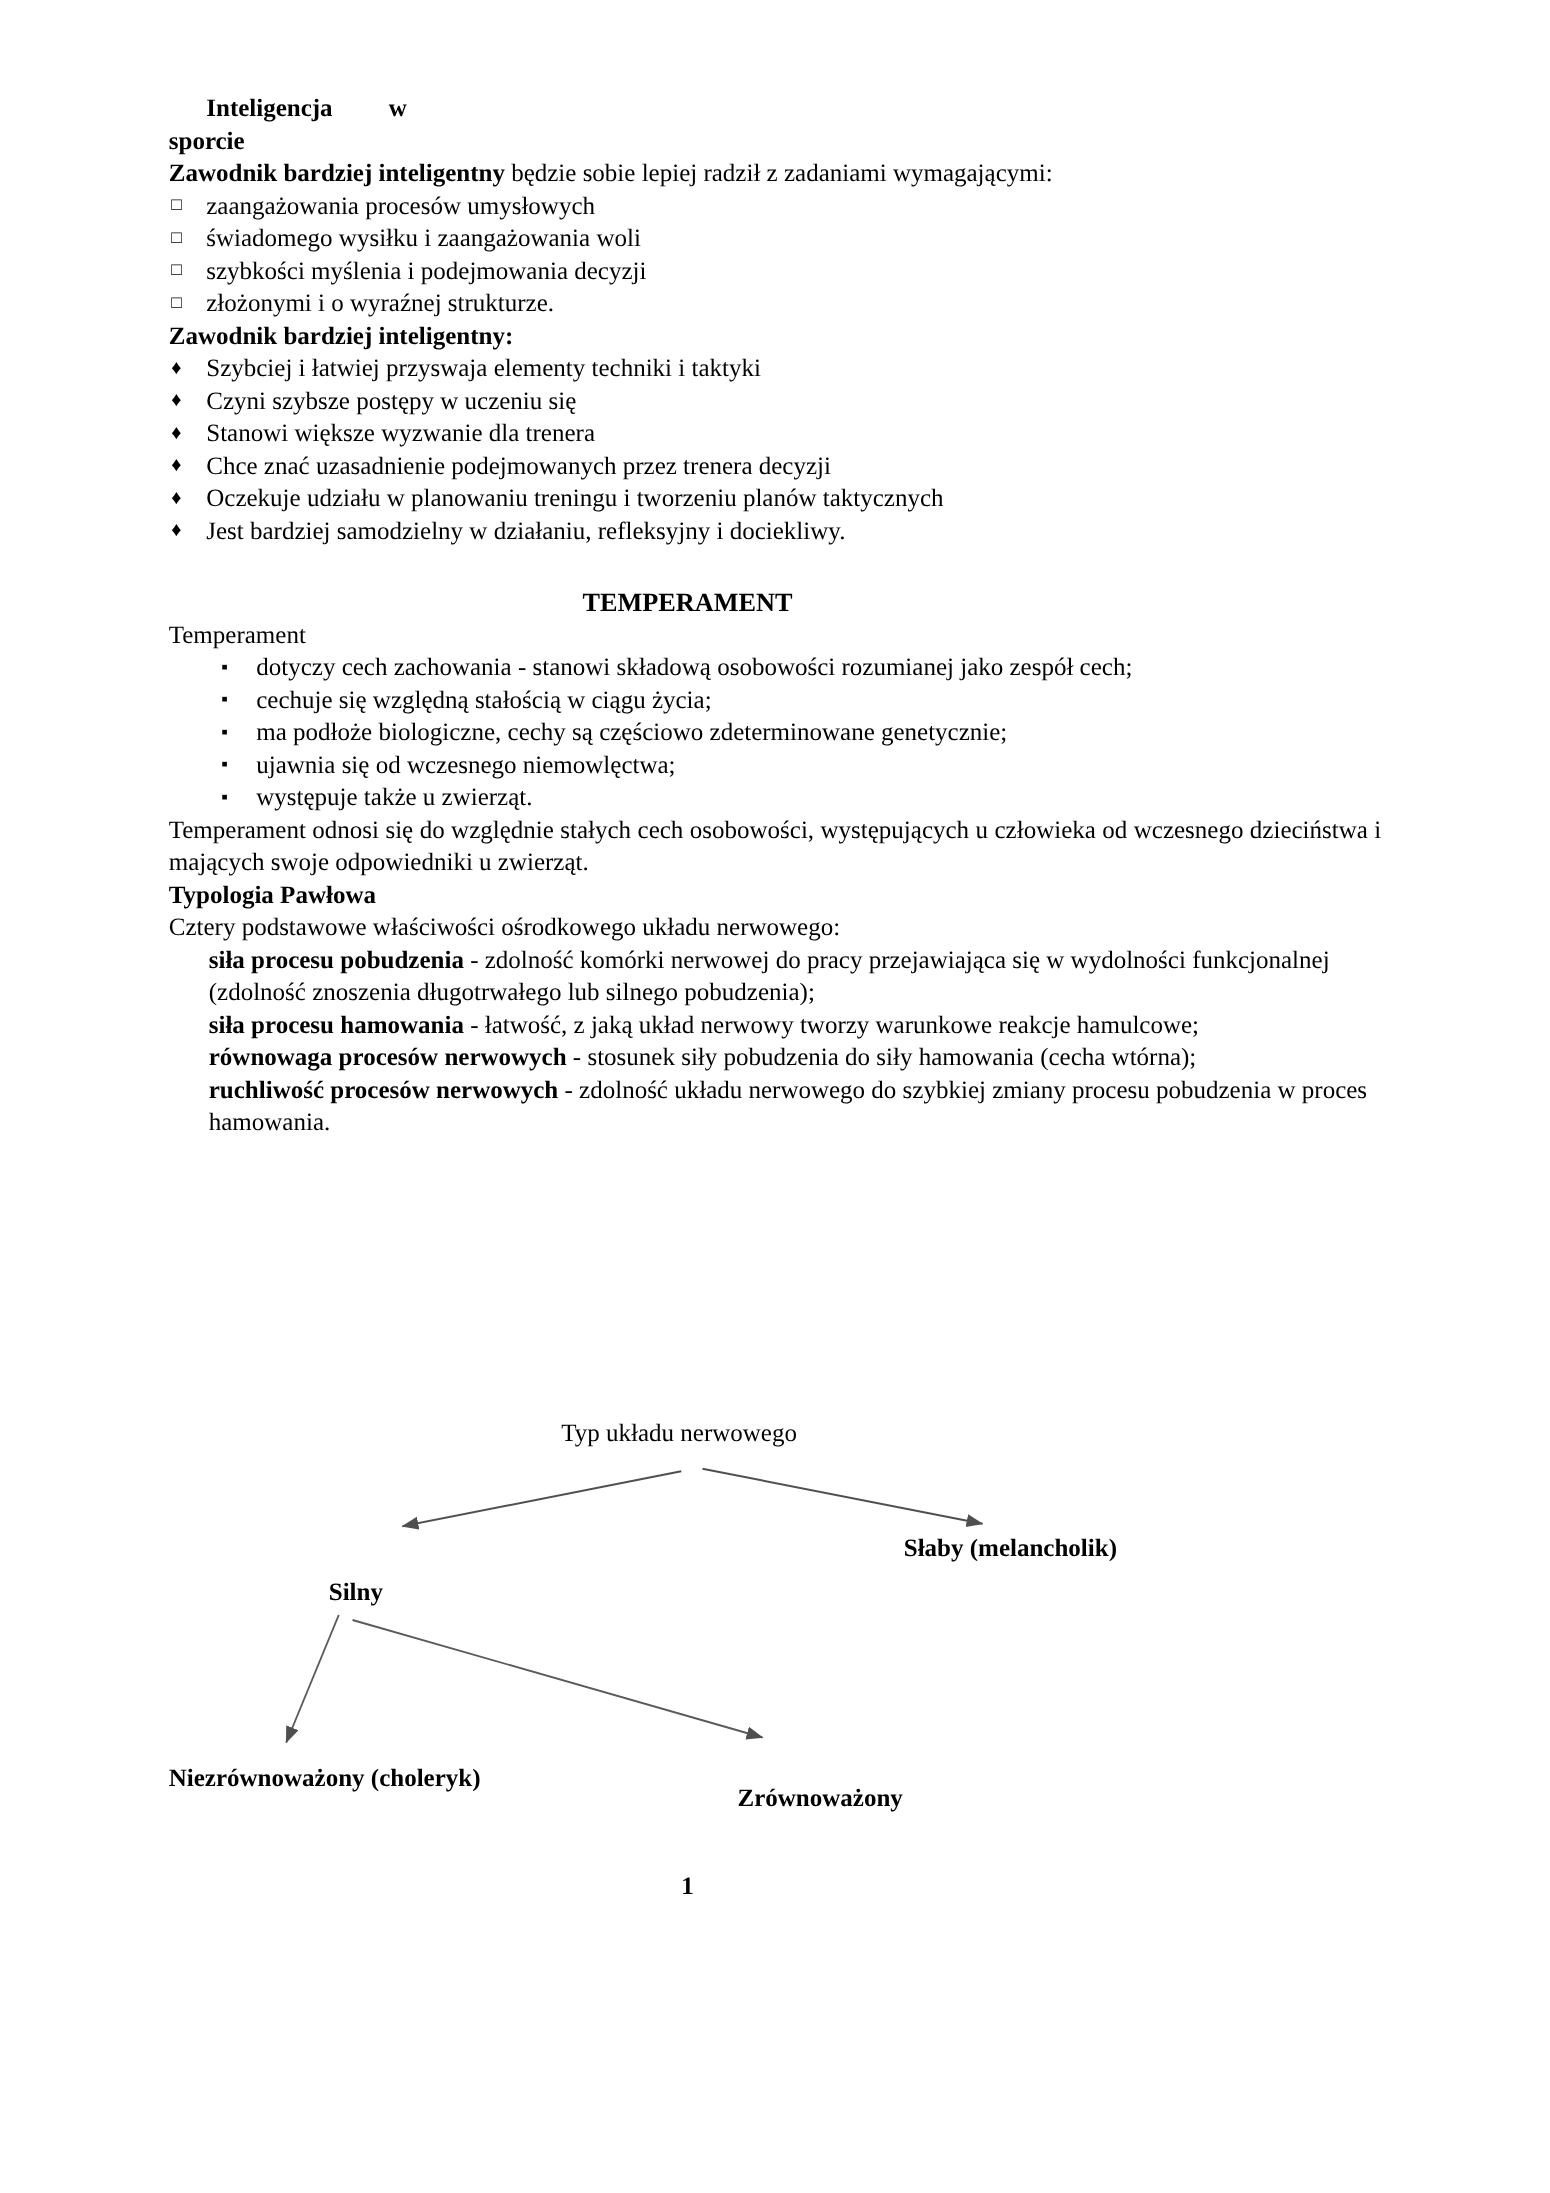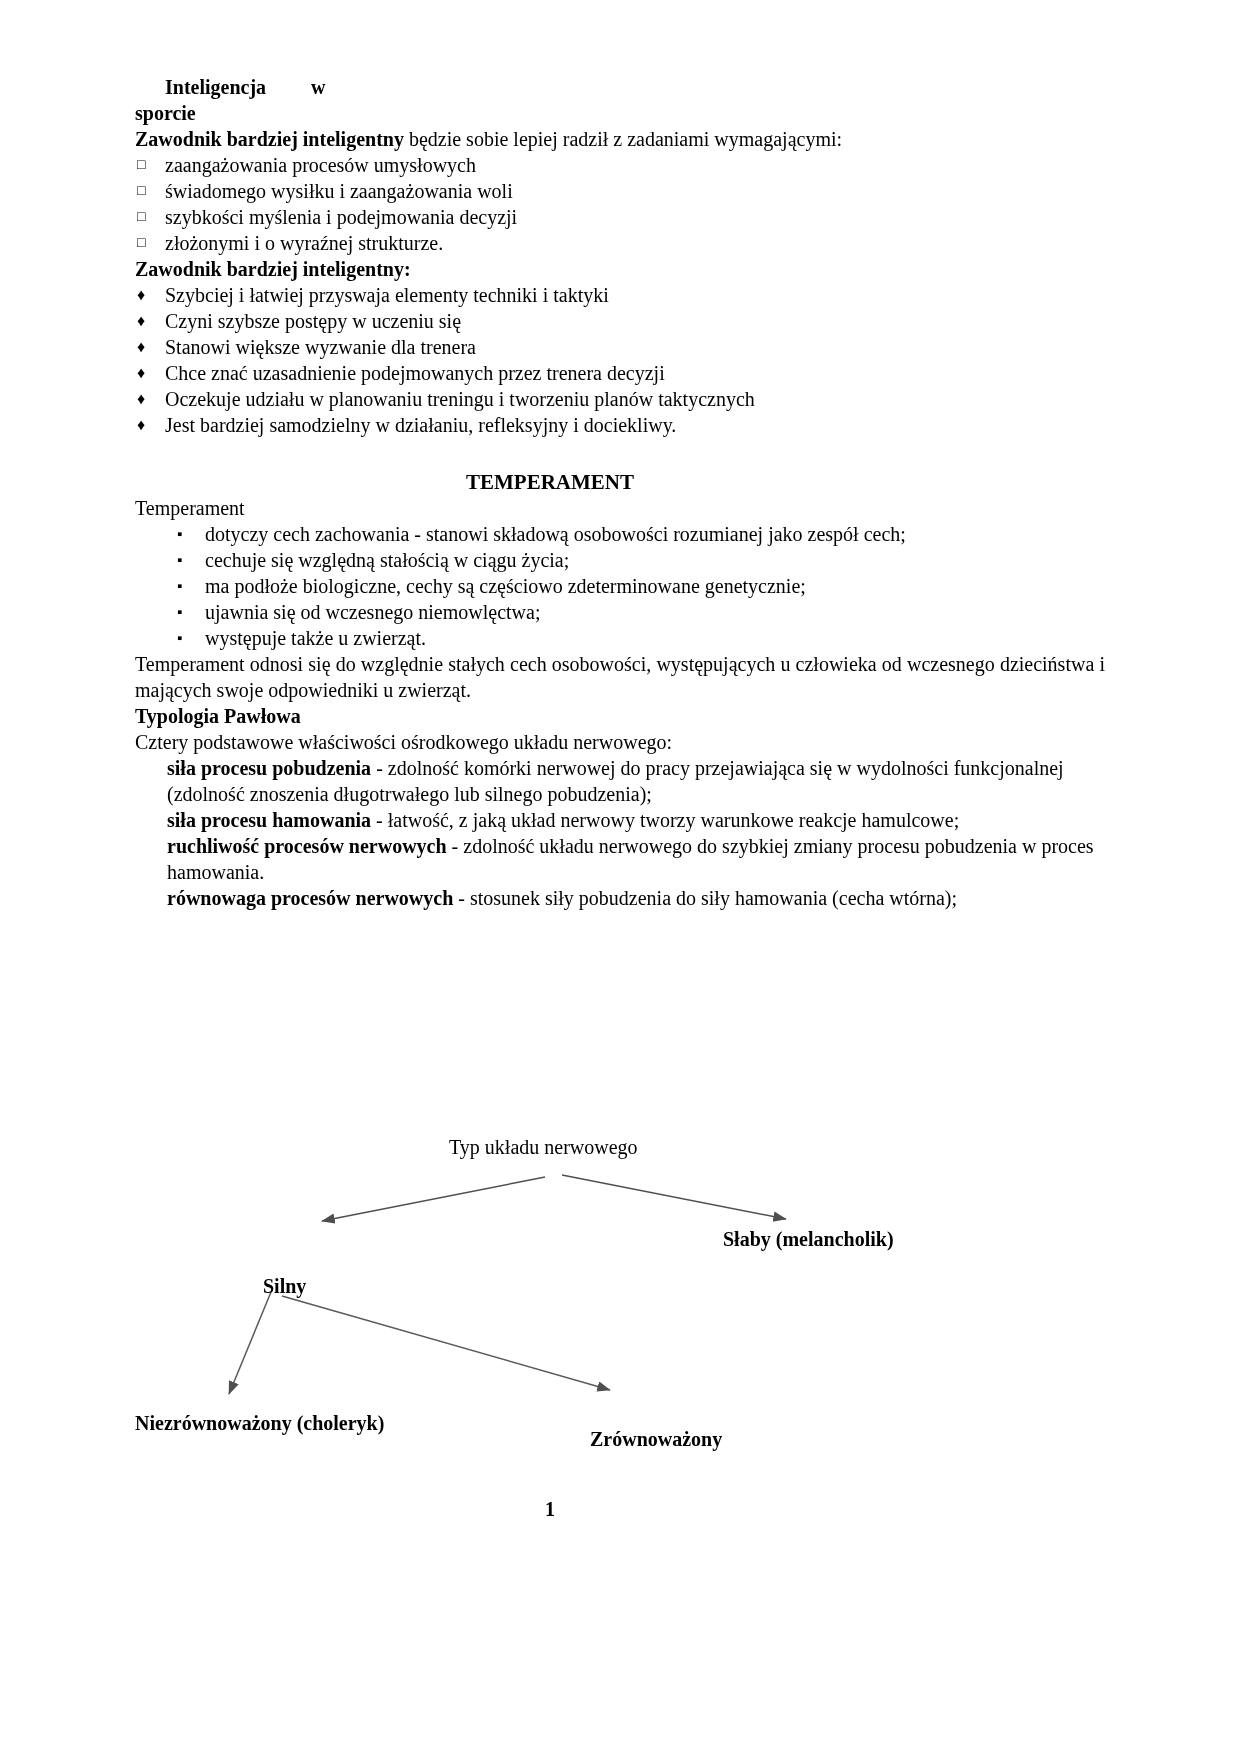--- a/index.html
+++ b/index.html
@@ -93,38 +93,38 @@
   </ul>
 
   <p class="justify">Temperament odnosi się do względnie stałych cech osobowości, występujących u człowieka od wczesnego dzieciństwa i mających swoje odpowiedniki u zwierząt.</p>
 
   <p class="bold">Typologia Pawłowa</p>
   <p>Cztery podstawowe właściwości ośrodkowego układu nerwowego:</p>
 
   <div class="defs">
     <p class="def"><b>siła procesu pobudzenia</b><span> - zdolność komórki nerwowej do pracy przejawiająca się w wydolności funkcjonalnej (zdolność znoszenia długotrwałego lub silnego pobudzenia);</span></p>
     <p class="def"><b>siła procesu hamowania</b><span> - łatwość, z jaką układ nerwowy tworzy warunkowe reakcje hamulcowe;</span></p>
+    <p class="def"><b>równowaga procesów nerwowych</b><span> - stosunek siły pobudzenia do siły hamowania (cecha wtórna);</span></p>
     <p class="def"><b>ruchliwość procesów nerwowych</b><span> - zdolność układu nerwowego do szybkiej zmiany procesu pobudzenia w proces hamowania.</span></p>
-    <p class="def"><b>równowaga procesów nerwowych</b><span> - stosunek siły pobudzenia do siły hamowania (cecha wtórna);</span></p>
   </div>
 
   <div class="diagram">
     <svg width="1240" height="380">
       <defs>
         <marker id="ah" markerWidth="10" markerHeight="8" refX="8.5" refY="3.5" orient="auto">
           <path d="M0,0 L9,3.5 L0,7 z" fill="#4f4f4f"></path>
         </marker>
       </defs>
       <line x1="545" y1="57" x2="322" y2="101" stroke="#4f4f4f" stroke-width="1.5" marker-end="url(#ah)"></line>
       <line x1="562" y1="55" x2="786" y2="99" stroke="#4f4f4f" stroke-width="1.5" marker-end="url(#ah)"></line>
       <line x1="271" y1="172" x2="229" y2="274" stroke="#5a5a5a" stroke-width="1.5" marker-end="url(#ah)"></line>
       <line x1="282" y1="176" x2="610" y2="270" stroke="#5a5a5a" stroke-width="1.5" marker-end="url(#ah)"></line>
     </svg>
     <div class="node" style="left:449px; top:14px;">Typ układu nerwowego</div>
     <div class="node node-child" style="left:723px; top:106px;">Słaby (melancholik)</div>
-    <div class="node node-child" style="left:263px; top:141px;margin-top:12px;">Silny</div>
+    <div class="node node-child" style="left:263px; top:141px;">Silny</div>
     <div class="node node-child" style="left:135px; top:290px;">Niezrównoważony (choleryk)</div>
     <div class="node node-child" style="left:590px; top:306px;text-align:center;">Zrównoważony</div>
   </div>
 
   <div class="page-number">1</div>
 
 </div>
 
 </body></html>

